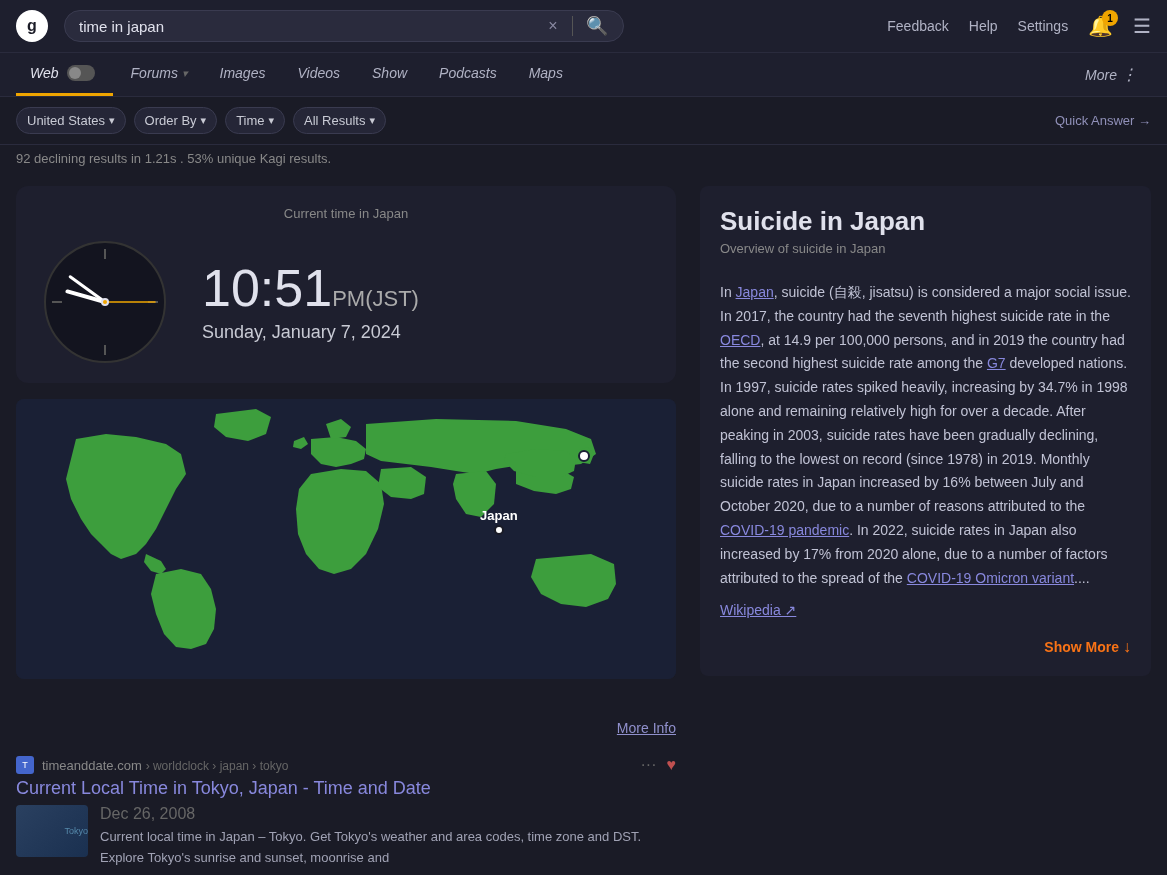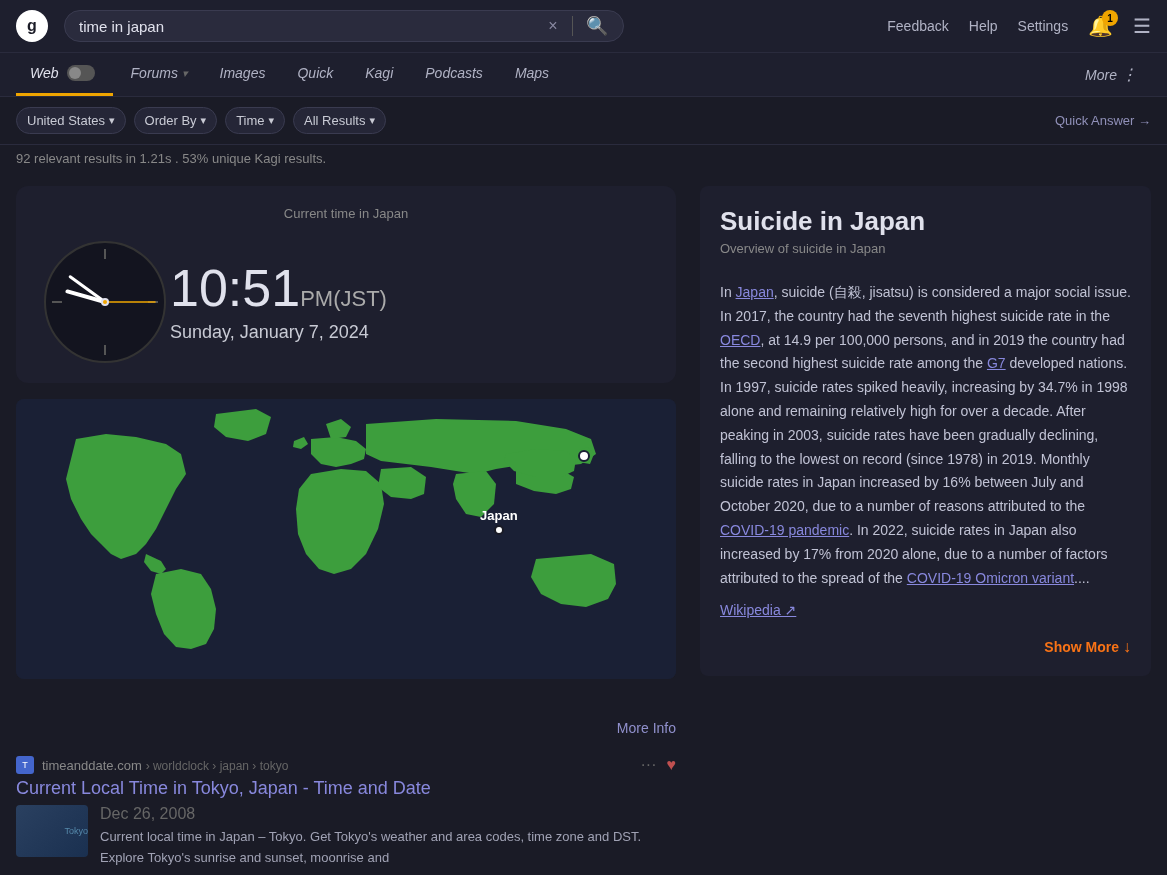--- a/index.html
+++ b/index.html
@@ -218,20 +218,21 @@
     }
     .clock-title {
       text-align: center;
       font-size: 13px;
       color: #888;
       margin-bottom: 16px;
     }
     .clock-content {
       display: flex;
       align-items: center;
+      gap: 32px;
     }
     .analog-clock {
       width: 130px;
       height: 130px;
       flex-shrink: 0;
     }
     .digital-time-area {
       flex: 1;
     }
     .digital-time {
@@ -281,20 +282,21 @@
       height: 10px;
       background: #fff;
       border: 2px solid #1a1b26;
       border-radius: 50%;
     }
     .more-info-link {
       display: block;
       text-align: right;
       color: #9090cc;
       font-size: 14px;
+      text-decoration: underline;
       cursor: pointer;
       padding: 4px 0;
       margin-top: 37px;
     }
 
     
     .wiki-card {
       background: #1e1f2e;
       border-radius: 8px;
       padding: 20px;
@@ -441,24 +443,24 @@
     <span class="nav-tab-toggle"></span>
   </div>
   <div class="nav-tab">
     <span>Forums</span>
     <span style="font-size:11px;color:#666;">▾</span>
   </div>
   <div class="nav-tab">
     <span>Images</span>
   </div>
   <div class="nav-tab">
-    <span>Quick</span>
+    <span>Videos</span>
   </div>
   <div class="nav-tab">
-    <span>Kagi</span>
+    <span>Show</span>
   </div>
   <div class="nav-tab">
     <span>Podcasts</span>
   </div>
   <div class="nav-tab">
     <span>Maps</span>
   </div>
   <div class="more-btn">
     <span>More</span>
     <span style="font-size:16px;">⋮</span>
@@ -482,21 +484,21 @@
     <span>All Results</span>
     <span style="font-size:11px;">▾</span>
   </div>
   <div class="quick-answer-btn" style="margin-left:auto;">
     <span>Quick Answer →</span>
   </div>
 </div>
 
 <div style="padding: 6px 16px 4px; background:#1a1b26; font-size:13px; color:#888;">
   <span>92</span>
-  <span> relevant results in </span>
+  <span> declining results in </span>
   <span>1.21s</span>
   <span>. </span>
   <span>53%</span>
   <span> unique Kagi results.</span>
 </div>
 
 <div class="main-content">
 
   <div class="left-panel">
 

